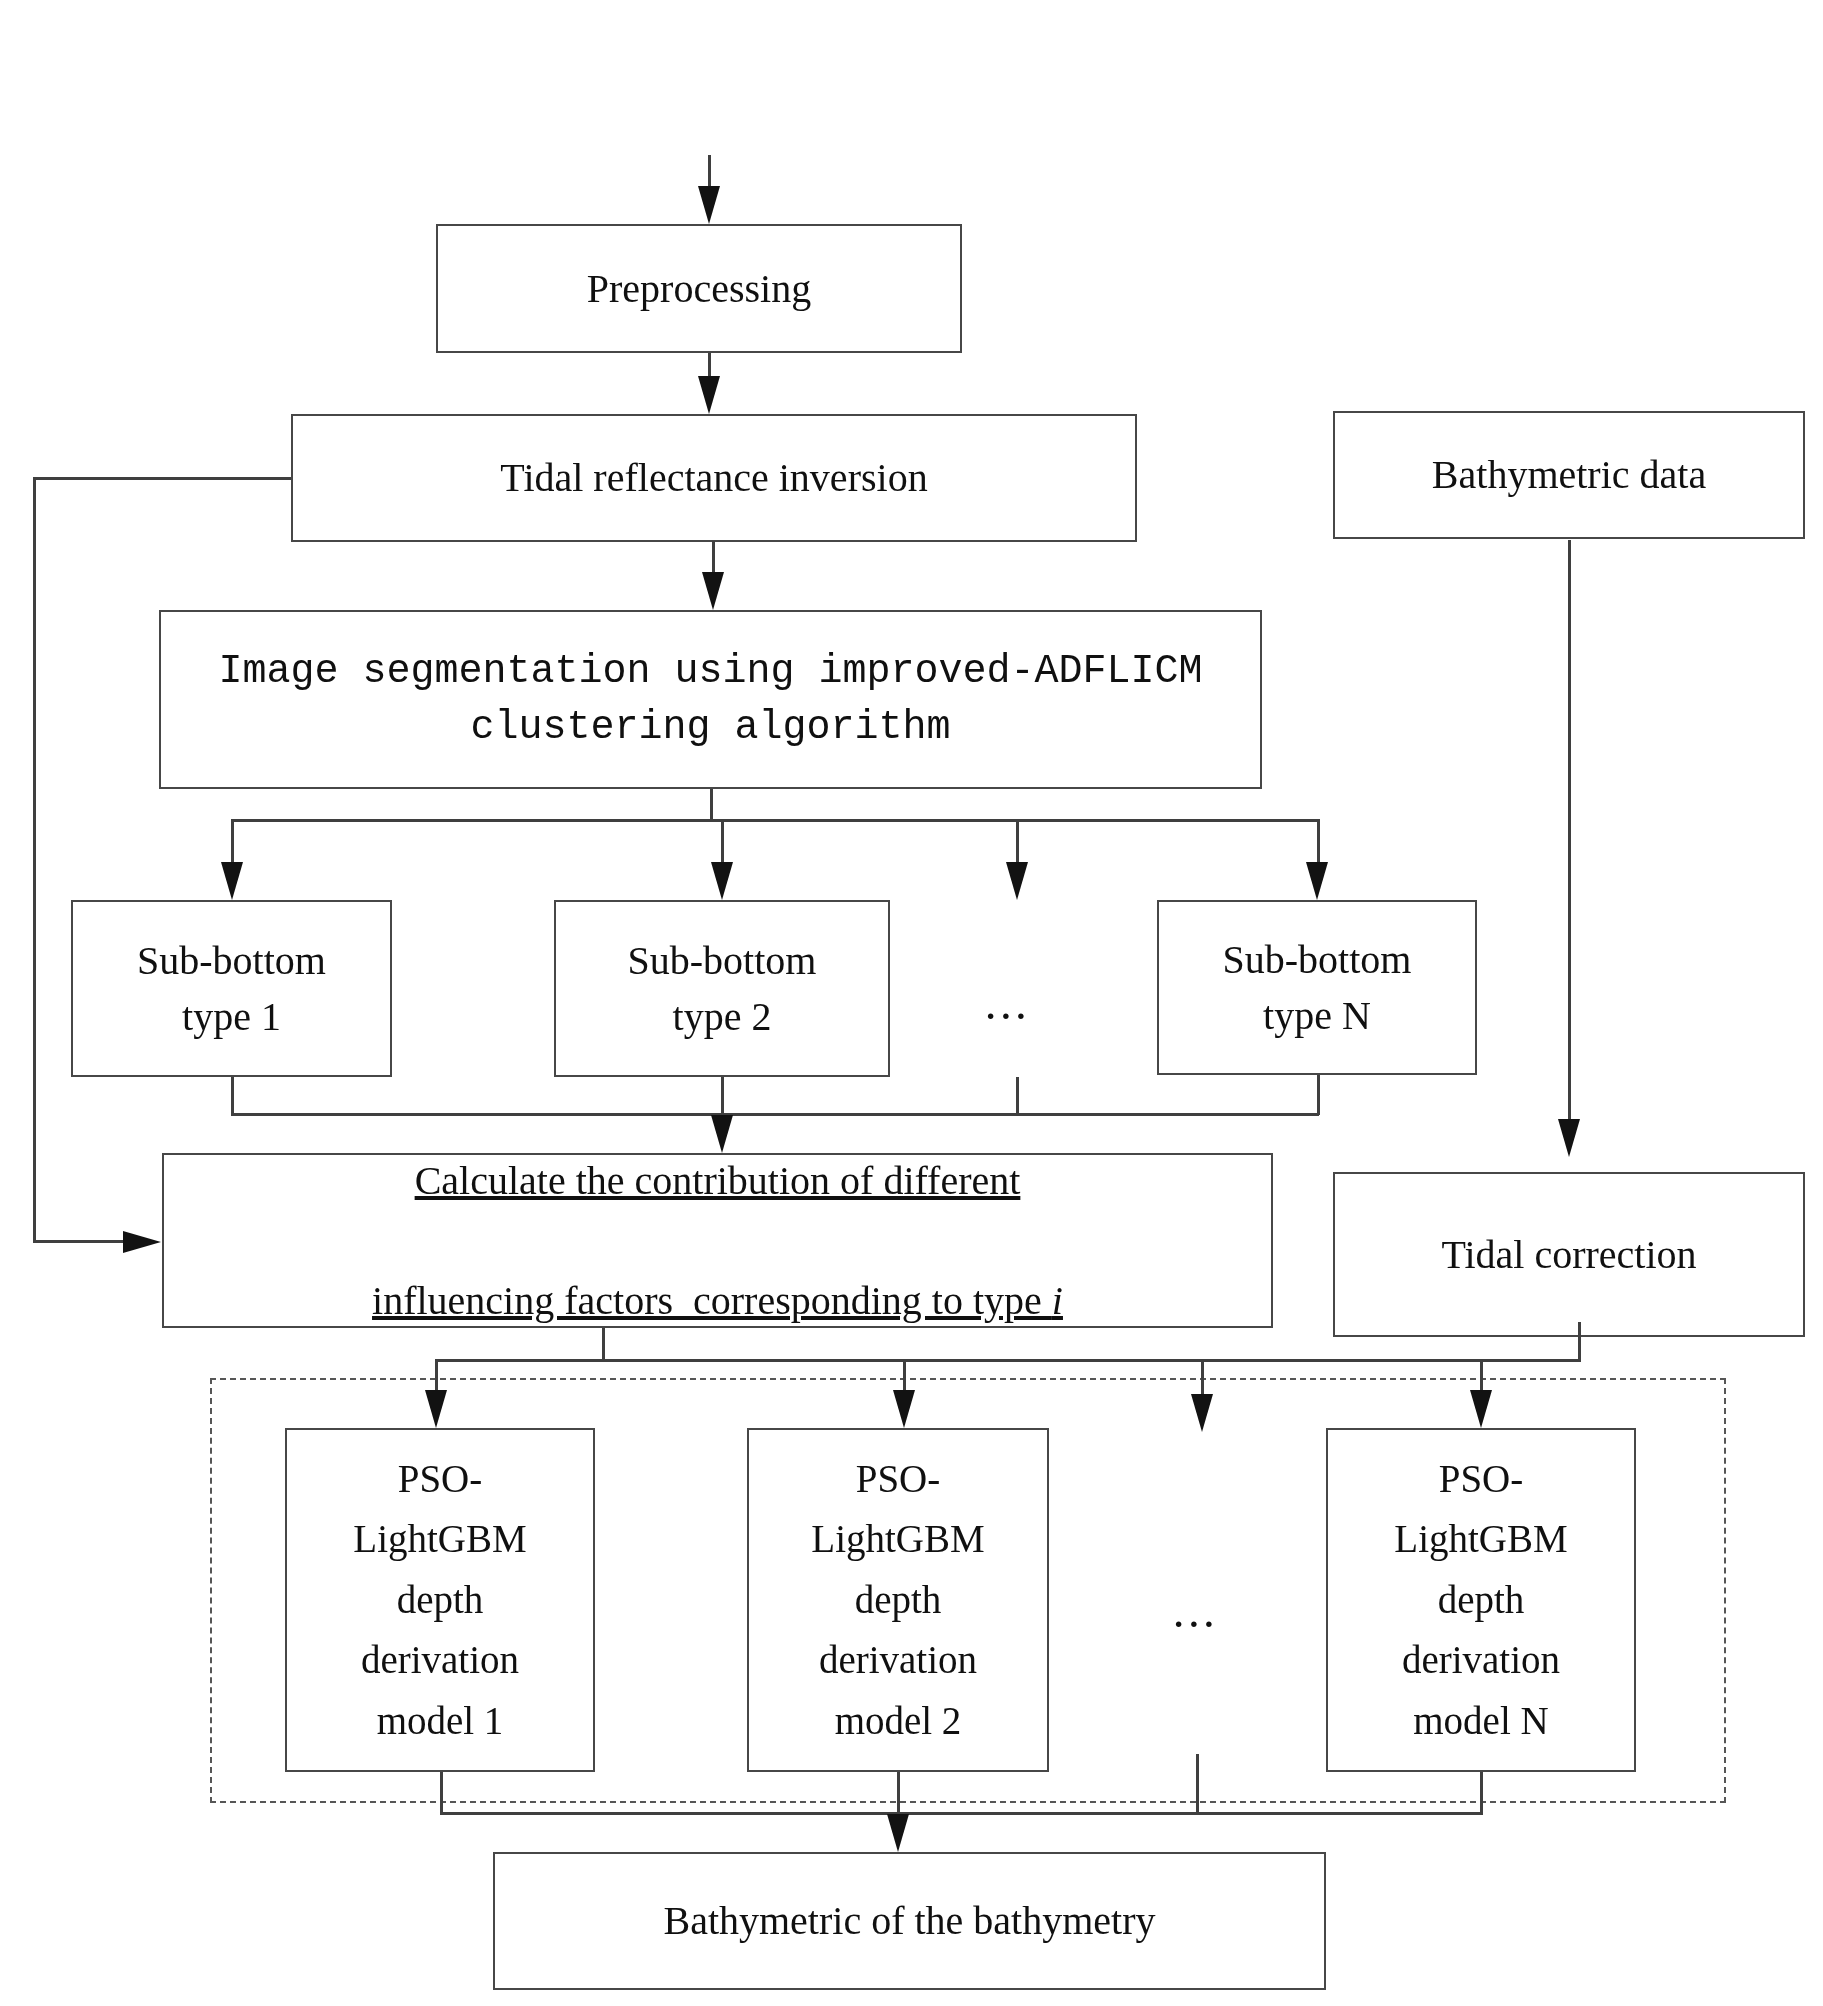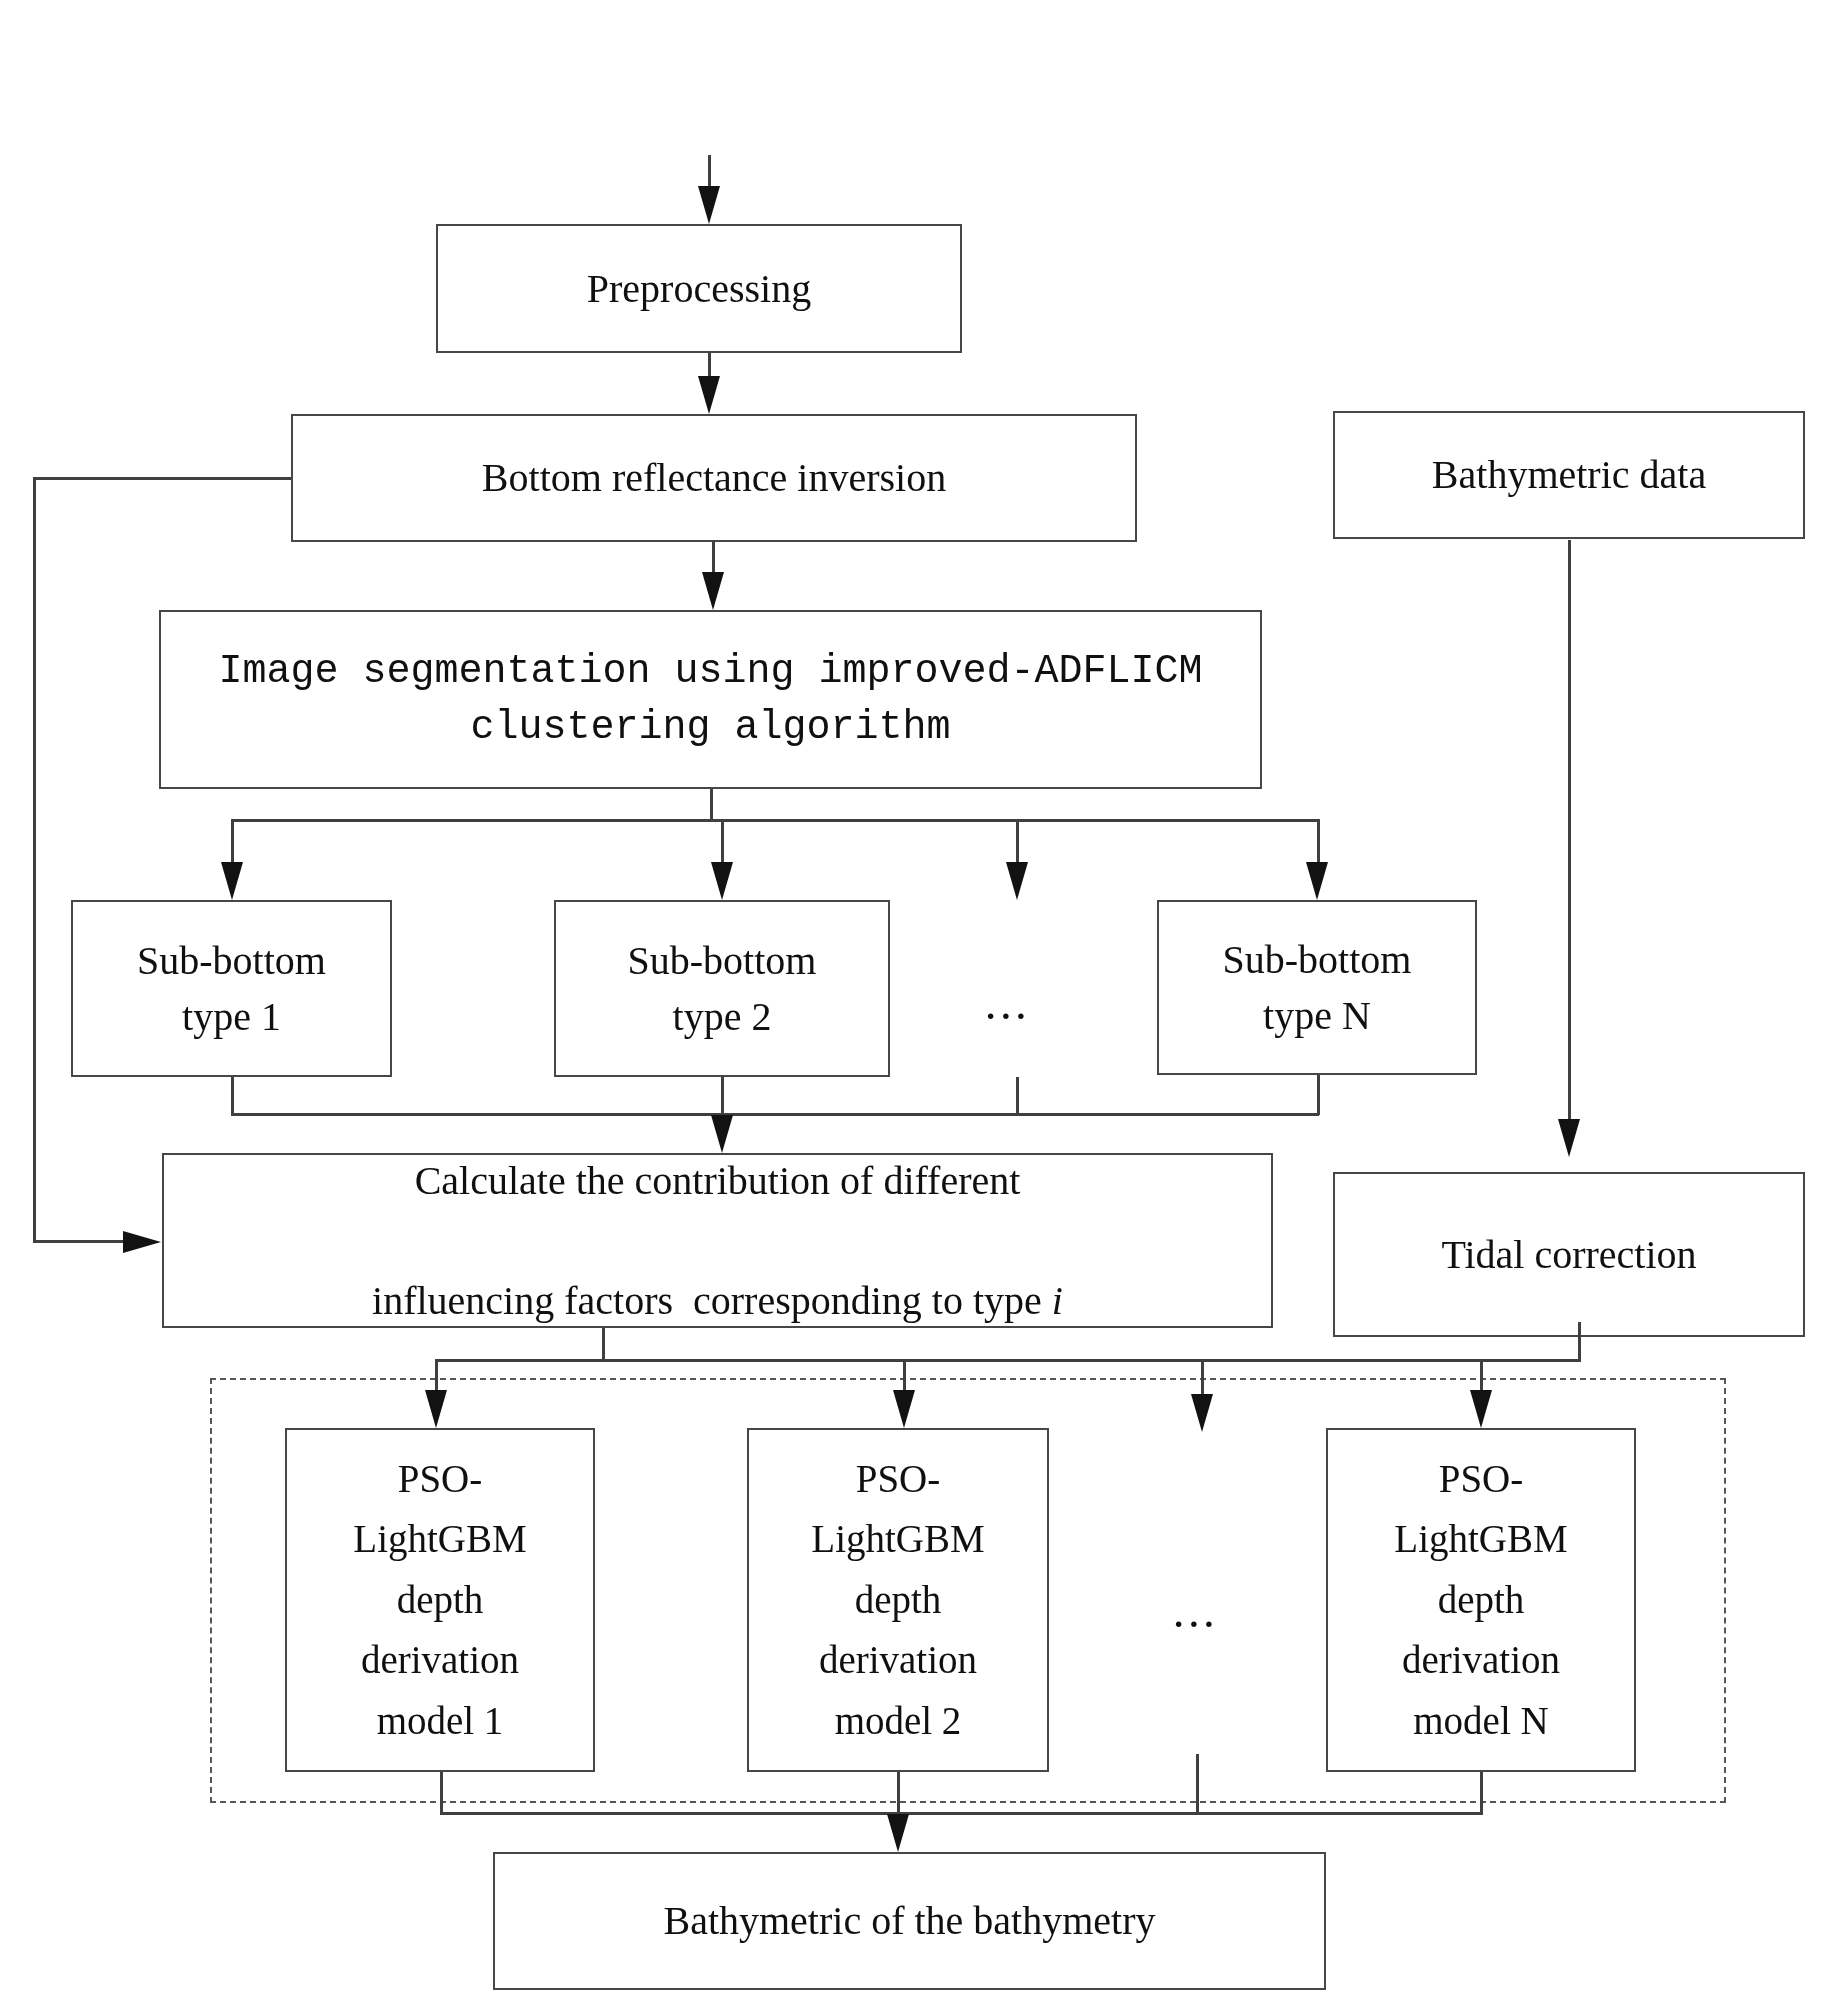--- a/index.html
+++ b/index.html
@@ -19,21 +19,21 @@
     display:flex;
     align-items:center;
     justify-content:center;
     text-align:center;
     font-size:40px;
     line-height:1.4;
   }
   .box .lbl{white-space:pre-line;}
   .model{font-size:39px;line-height:1.55;}
   .calc{line-height:1.5;}
-  .calc .row{display:block;}
+  .calc .row{display:block;text-decoration:underline;}
   .ital{font-style:italic;}
   .presp{white-space:pre-wrap;}
   .dots{
     position:absolute;
     font-size:47px;
     letter-spacing:3.4px;
     display:flex;align-items:center;justify-content:center;
     color:#101010;
   }
   .vline{position:absolute;width:2.5px;background:#3f3f3f;}
@@ -61,21 +61,21 @@
 <body>
 
 <div id="stage">
 
 
   <div class="box" style="left:436px;top:224px;width:526px;height:129px;">
     <span class="lbl">Preprocessing</span>
   </div>
 
   <div class="box" style="left:291px;top:414px;width:846px;height:128px;">
-    <span class="lbl">Bottom reflectance inversion</span>
+    <span class="lbl">Tidal reflectance inversion</span>
   </div>
 
   <div class="box" style="left:1333px;top:411px;width:472px;height:128px;">
     <span class="lbl">Bathymetric data</span>
   </div>
 
   <div class="box" style="left:159px;top:610px;width:1103px;height:179px;font-family:Liberation Mono, monospace;">
     <span class="lbl">Image segmentation using improved-ADFLICM
 clustering algorithm</span>
   </div>

